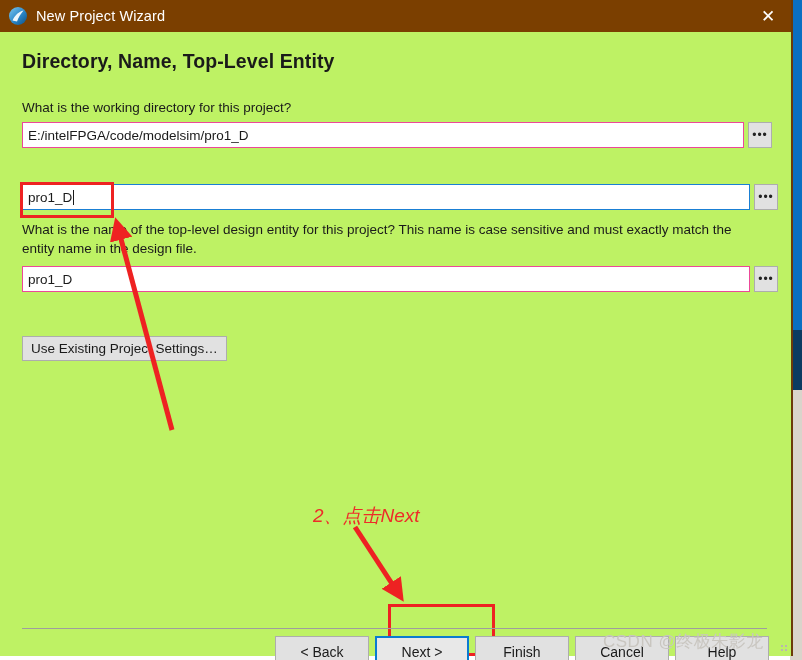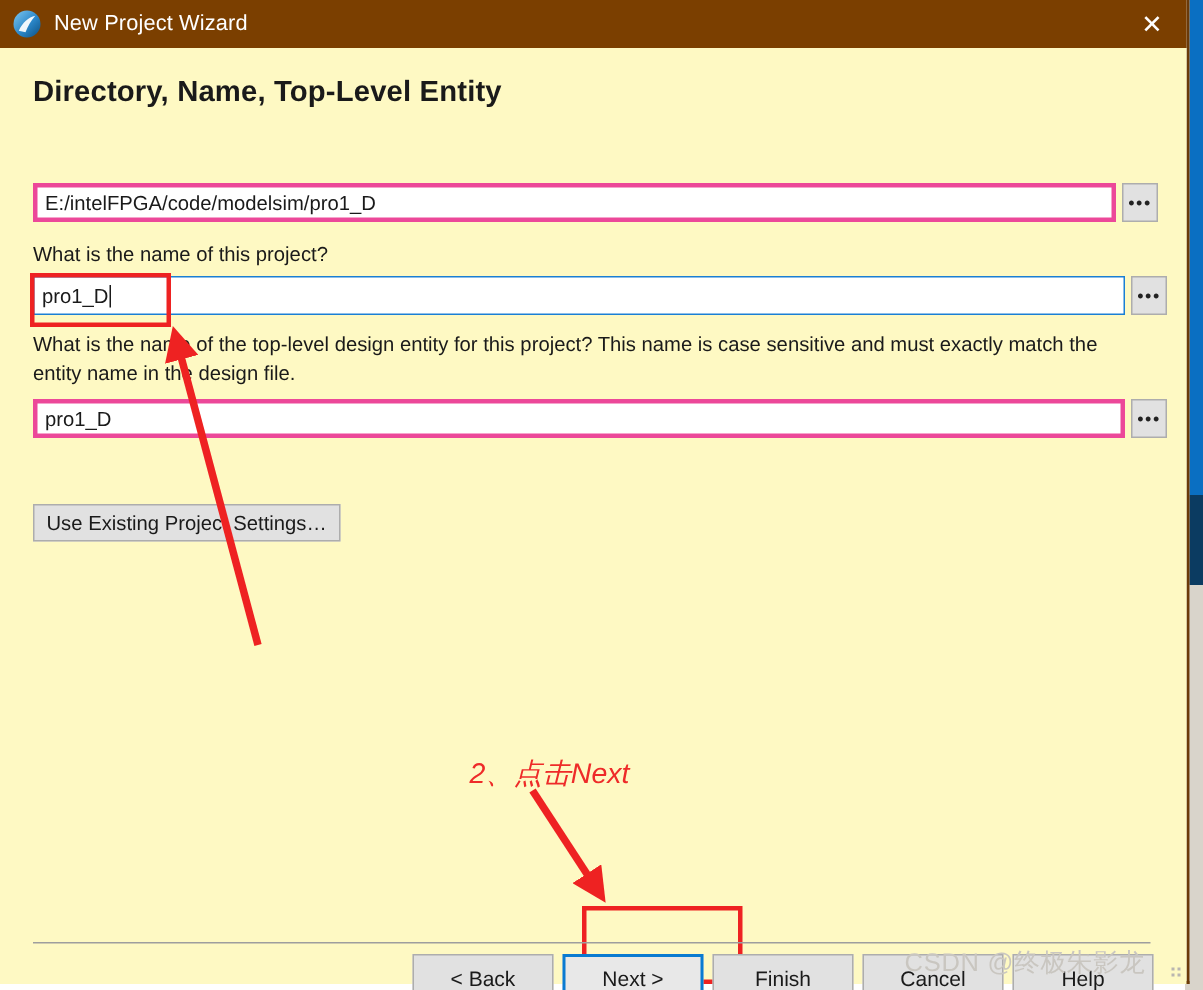--- a/index.html
+++ b/index.html
@@ -93,21 +93,21 @@
     justify-content: center;
     color: #ffffff;
     font-size: 17px;
     line-height: 1;
     cursor: pointer;
   }
 
   .body-area {
     position: relative;
     height: 624px;
-    background: #fef9c3;
+    background: #bef264;
   }
 
   .page-title {
     position: absolute;
     left: 22px;
     top: 18px;
     font-size: 19.5px;
     font-weight: bold;
     color: #1a1a1a;
     letter-spacing: 0.1px;
@@ -126,21 +126,21 @@
   }
 
   .field-row {
     position: absolute;
     display: flex;
     align-items: center;
   }
   .text-field {
     height: 26px;
     background: #ffffff;
-    border: 3px solid #ec4899;
+    border: 1px solid #ec4899;
     box-sizing: border-box;
     display: flex;
     align-items: center;
     padding-left: 5px;
     font-size: 13.5px;
     color: #1a1a1a;
   }
   .text-field.focused {
     border: 1px solid #1a7fd4;
   }
@@ -297,26 +297,26 @@
         </svg>
       </span>
       <span class="title-text">New Project Wizard</span>
       <span class="title-close">✕</span>
     </div>
 
     <div class="body-area">
 
       <div class="page-title">Directory, Name, Top-Level Entity</div>
 
+      <div class="q-label" style="left:22px; top:68px;">What is the working directory for this project?</div>
       <div class="field-row" style="left:22px; top:90px;">
         <div class="text-field" style="width:722px;">E:/intelFPGA/code/modelsim/pro1_D</div>
         <div class="browse-btn">•••</div>
       </div>
 
-      <div class="q-label" style="left:22px; top:130px;">What is the name of this project?</div>
       <div class="field-row" style="left:22px; top:152px;">
         <div class="text-field focused" style="width:728px;">
           <span>pro1_D</span>
             <span class="caret"></span>
         </div>
         <div class="browse-btn">•••</div>
       </div>
 
       <div class="q-label wrap" style="left:22px; top:188px;">What is the name of the top-level design entity for this project? This name is case sensitive and must exactly match the entity name in the design file.</div>
       <div class="field-row" style="left:22px; top:234px;">

